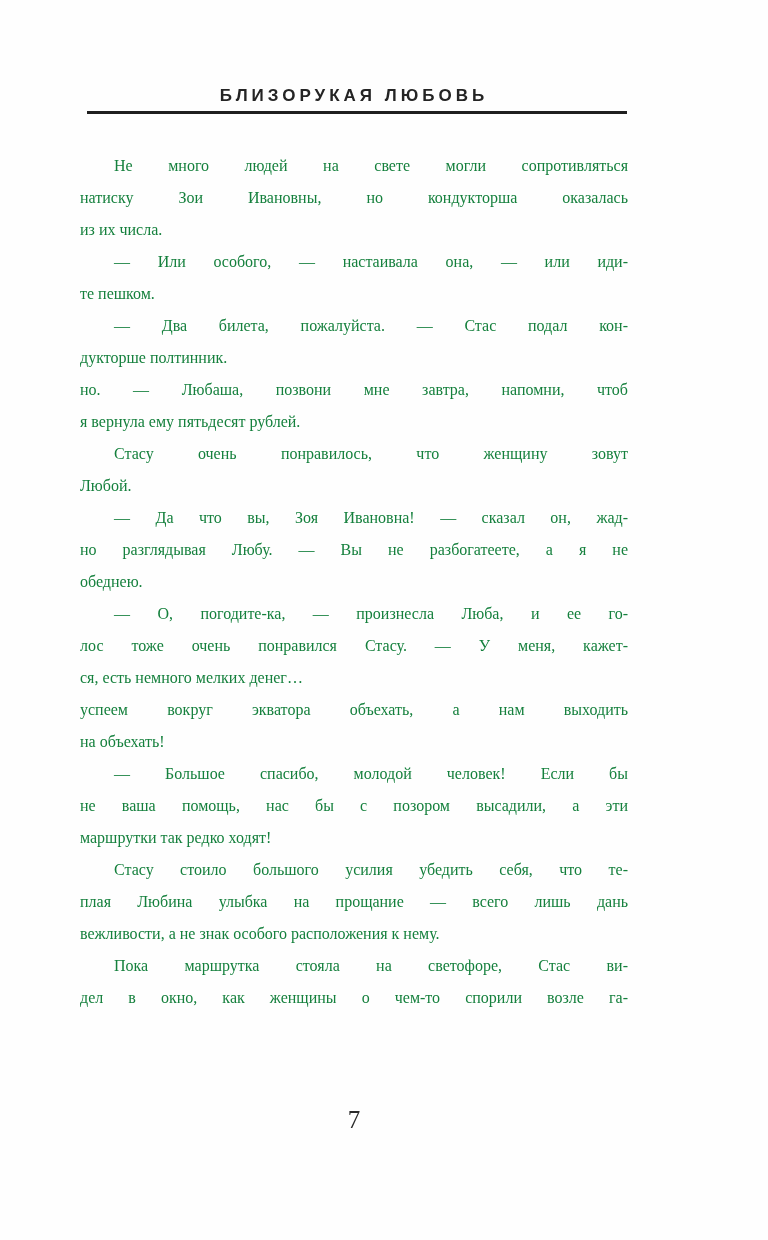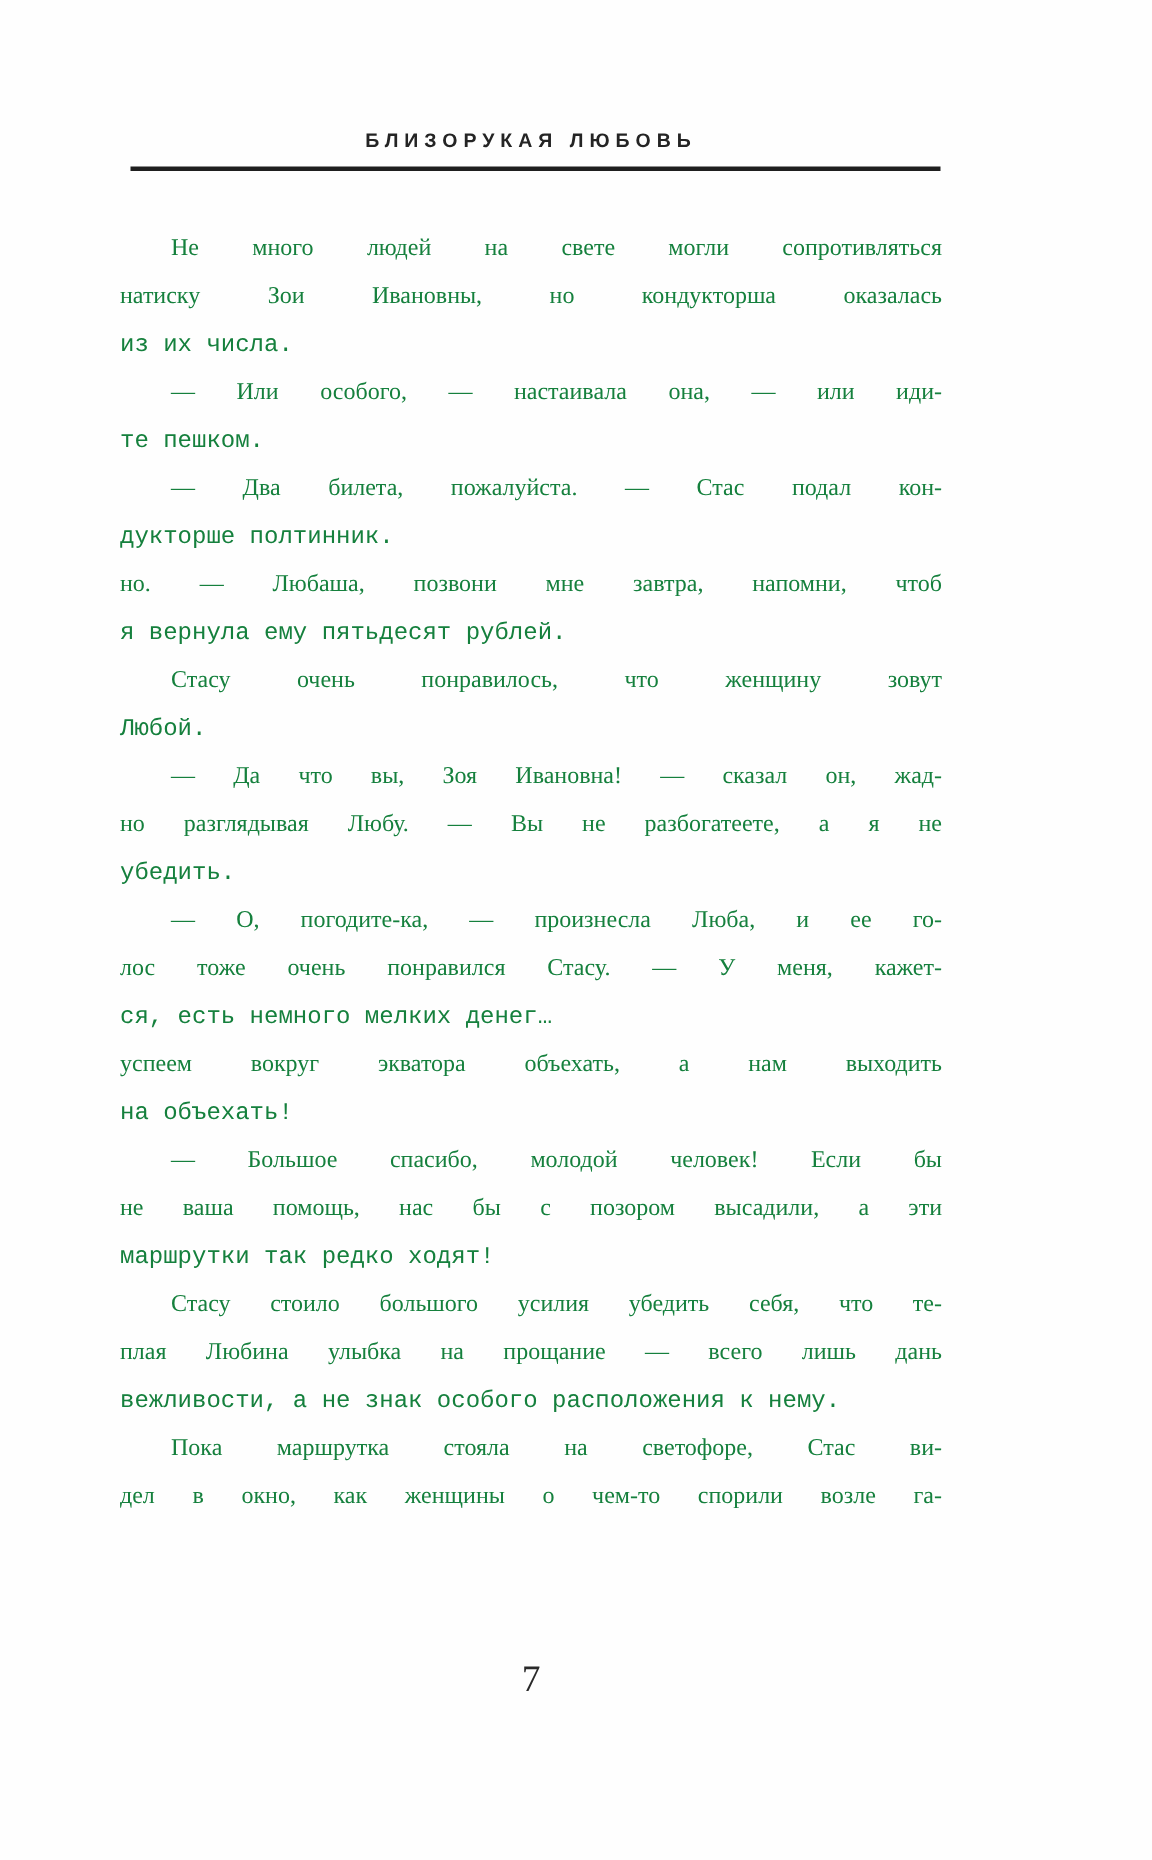--- a/index.html
+++ b/index.html
@@ -18,21 +18,21 @@
     overflow: hidden;
   }
   .running-head {
     position: absolute;
     top: 86px;
     left: 80px;
     width: 548px;
     text-align: center;
     font-family: "Liberation Sans", sans-serif;
     font-weight: bold;
-    font-size: 13px;
+    font-size: 17px;
     letter-spacing: 4px;
     color: #242424;
     white-space: nowrap;
   }
   .head-rule {
     position: absolute;
     top: 111px;
     left: 87px;
     width: 540px;
     height: 3px;
@@ -50,21 +50,20 @@
   .line {
     height: 32px;
     text-align: justify;
     text-align-last: justify;
   }
   .line.indent {
     text-indent: 34px;
   }
   .line.last {
     text-align-last: left;
-    font-family: Liberation Mono, monospace;
   }
   .page-number {
     position: absolute;
     top: 1106px;
     left: 80px;
     width: 548px;
     text-align: center;
     font-size: 25px;
     color: #2a2a2a;
   }
@@ -82,21 +81,21 @@
       <div class="line indent">— Или особого, — настаивала она, — или иди-</div>
       <div class="line last">те пешком.</div>
       <div class="line indent">— Два билета, пожалуйста. — Стас подал кон-</div>
       <div class="line last">дукторше полтинник.</div>
       <div class="line">но. — Любаша, позвони мне завтра, напомни, чтоб</div>
       <div class="line last">я вернула ему пятьдесят рублей.</div>
       <div class="line indent">Стасу очень понравилось, что женщину зовут</div>
       <div class="line last">Любой.</div>
       <div class="line indent">— Да что вы, Зоя Ивановна! — сказал он, жад-</div>
       <div class="line">но разглядывая Любу. — Вы не разбогатеете, а я не</div>
-      <div class="line last">убедить.</div>
+      <div class="line last">обеднею.</div>
       <div class="line indent">— О, погодите-ка, — произнесла Люба, и ее го-</div>
       <div class="line">лос тоже очень понравился Стасу. — У меня, кажет-</div>
       <div class="line last">ся, есть немного мелких денег…</div>
       <div class="line">успеем вокруг экватора объехать, а нам выходить</div>
       <div class="line last">на объехать!</div>
       <div class="line indent">— Большое спасибо, молодой человек! Если бы</div>
       <div class="line">не ваша помощь, нас бы с позором высадили, а эти</div>
       <div class="line last">маршрутки так редко ходят!</div>
       <div class="line indent">Стасу стоило большого усилия убедить себя, что те-</div>
       <div class="line">плая Любина улыбка на прощание — всего лишь дань</div>

